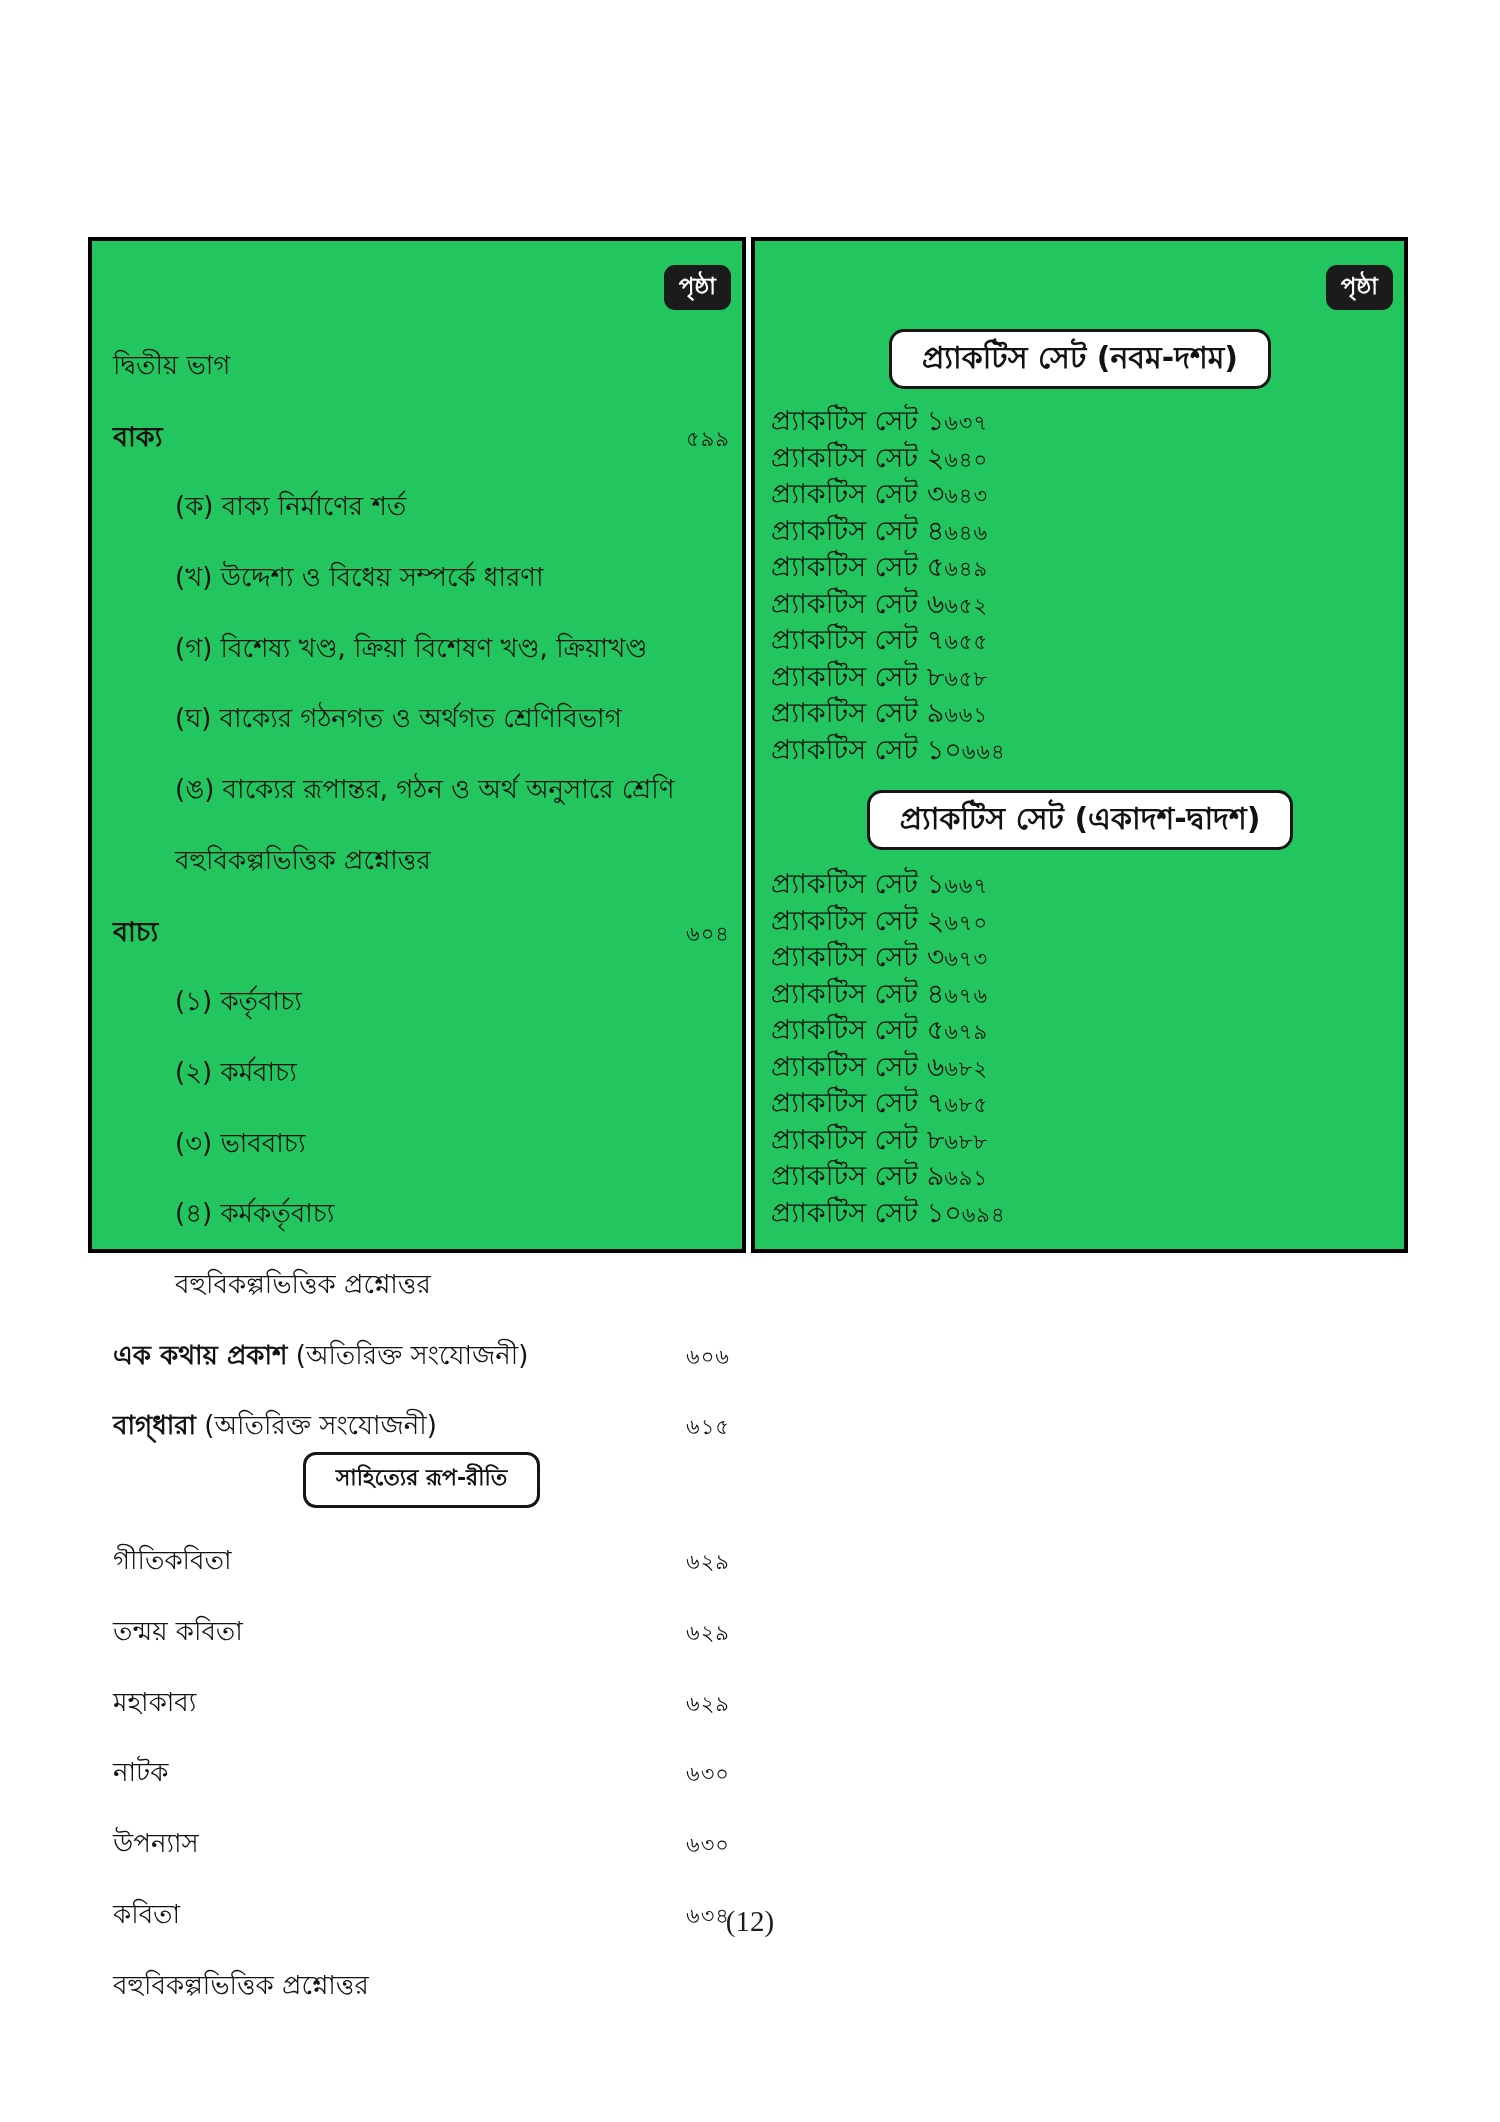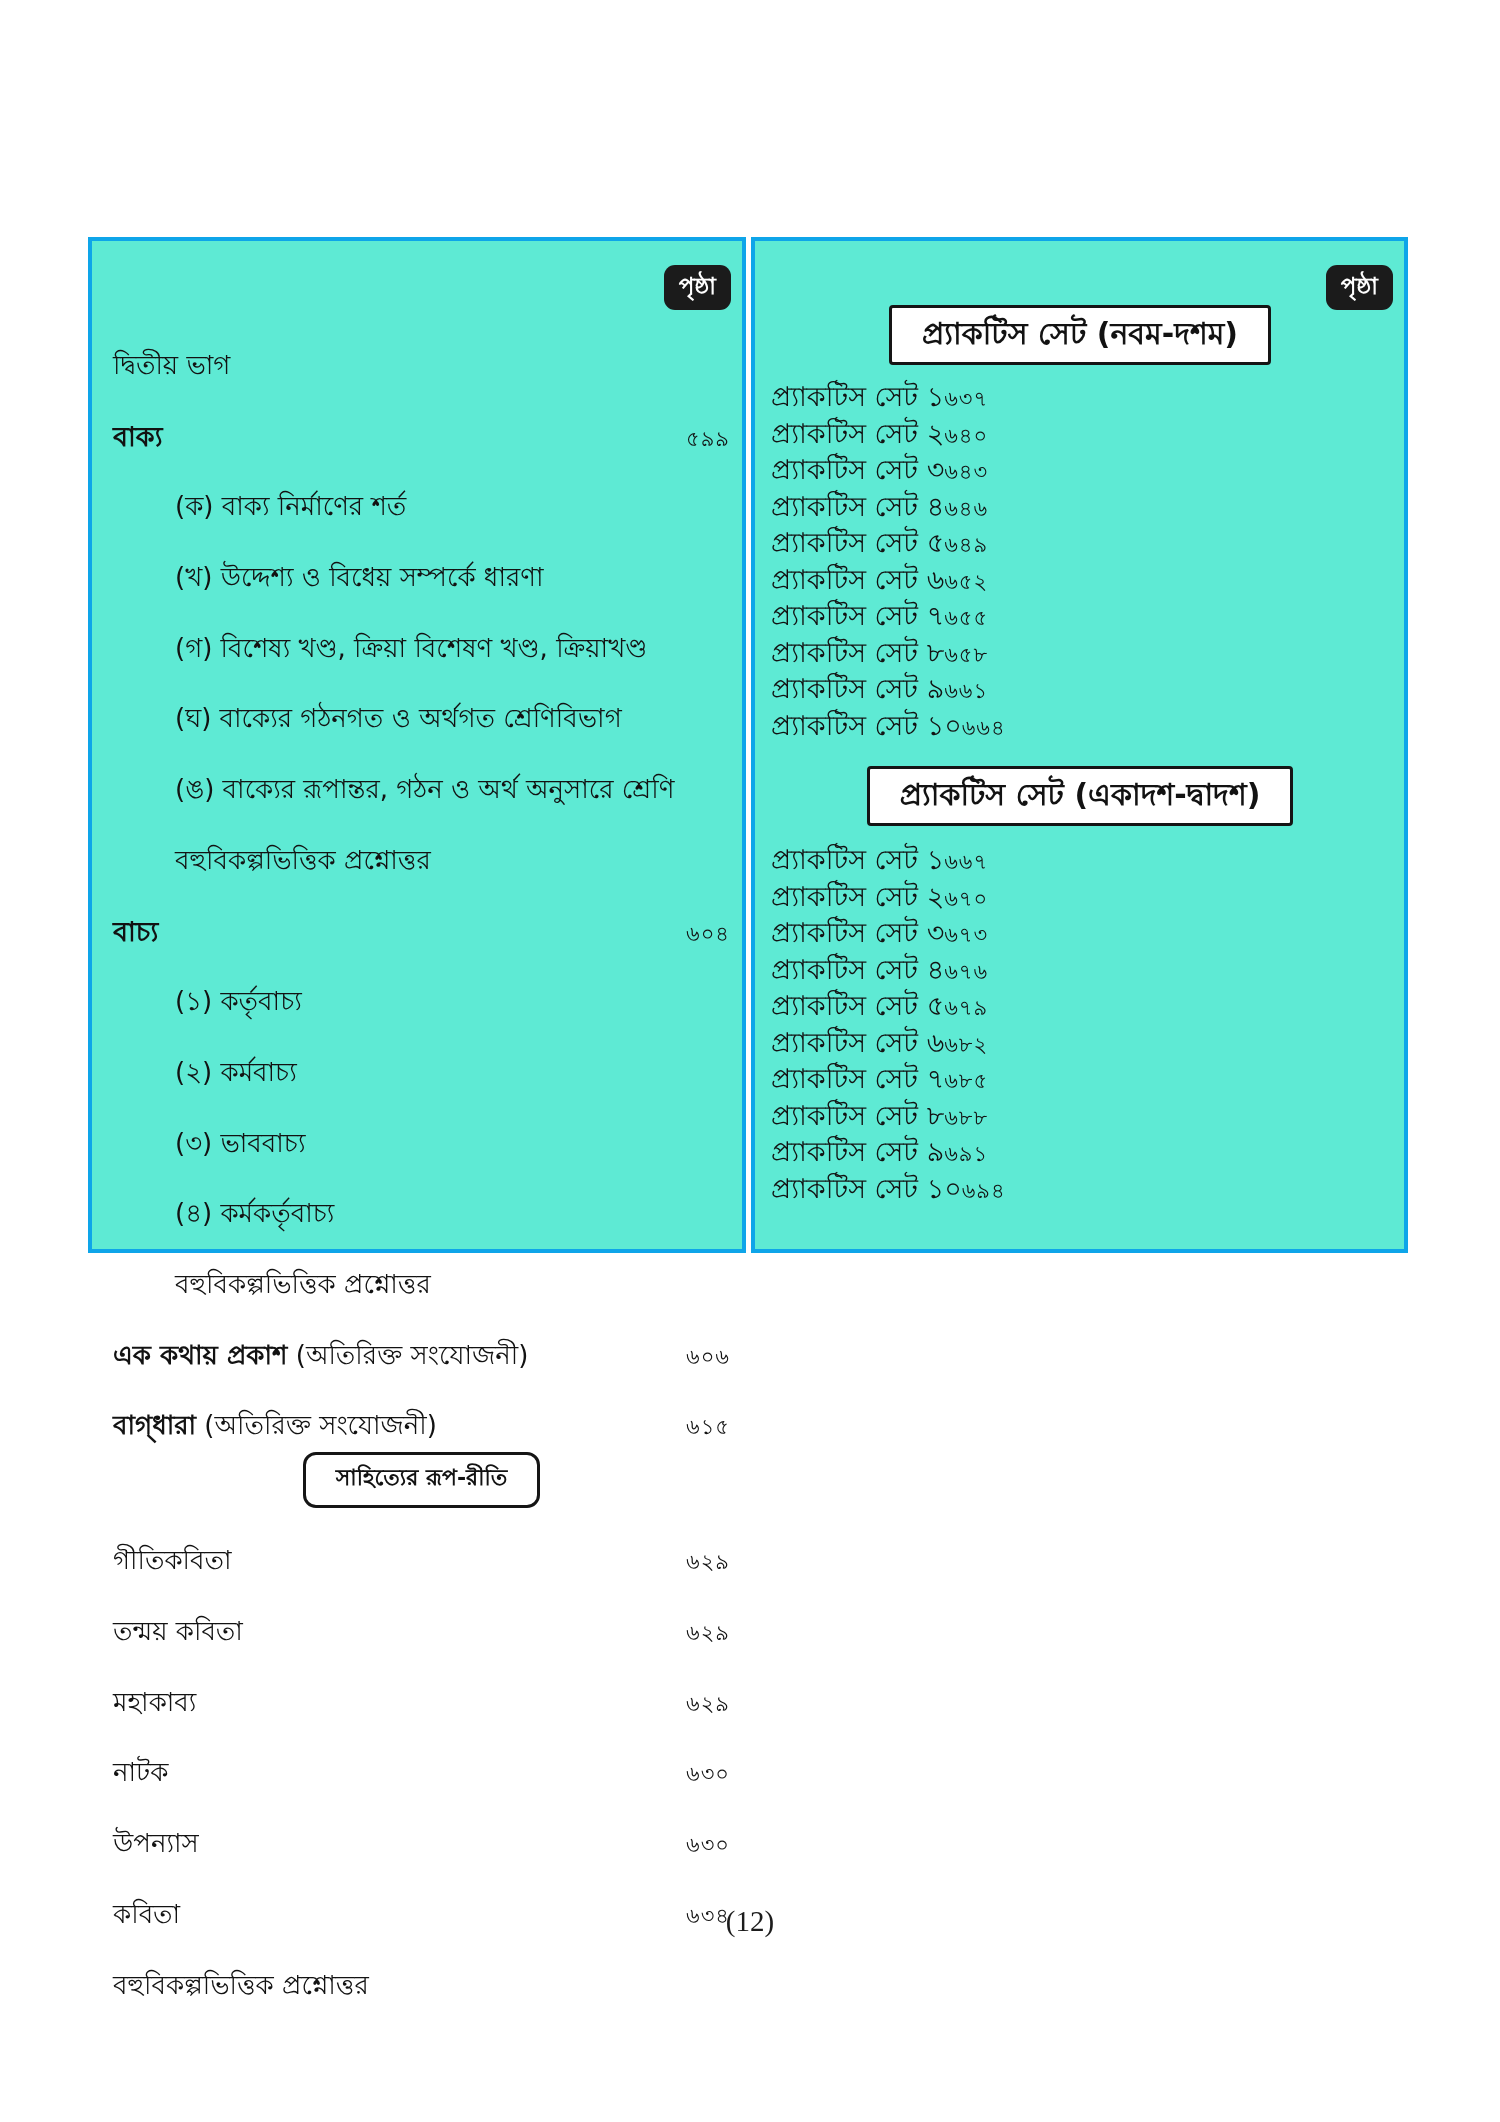--- a/index.html
+++ b/index.html
@@ -4,21 +4,21 @@
 <style>
   html,body{margin:0;padding:0;background:#e8e8e8;}
   .page{
     position:relative;width:1500px;height:2122px;margin:0 auto;
     background:#ffffff;color:#121212;
     font-family:"DejaVu Sans","Liberation Sans",sans-serif;
     overflow:hidden;
   }
   .panel{
     position:absolute;top:237px;height:1016px;box-sizing:border-box;
-    border:4px solid #0ea5e9;background:#5eead4;padding-left:33px;
+    border:4px solid #000000;background:#22c55e;padding-left:33px;
   }
   .panel-left{left:88px;width:658px;}
   .panel-right{left:751px;width:657px;}
   .badge{
     position:absolute;top:24px;right:11px;
     background:#1b1b1b;color:#ffffff;
     font-size:23px;font-weight:bold;line-height:1;
     padding:10px 15px 12px;border-radius:11px;
   }
   .content-left{position:absolute;left:0;right:0;top:0;bottom:0;padding:72px 12px 0 21px;box-sizing:border-box;}
@@ -34,22 +34,22 @@
   .sub{padding-left:62px;}
   .bold{font-weight:bold;font-size:27px;text-align:right;}
   .pg{font-size:21px;letter-spacing:1px;font-family:Liberation Mono, monospace;}
   .section-box{
     width:fit-content;margin:8px auto 6px;
     border:3px solid #151515;border-radius:13px;
     padding:10px 30px 14px;font-size:22px;font-weight:bold;line-height:1.2;
     background:#fff;white-space:nowrap;
   }
   .heading-box{
-    width:fit-content;margin:64px auto 0;
-    border:3px solid #151515;border-radius:4px;
+    width:fit-content;margin:88px auto 0;
+    border:3px solid #151515;border-radius:15px;
     padding:8px 30px 10px;font-size:30px;font-weight:bold;line-height:1.2;
     background:#fff;white-space:nowrap;
   }
   .heading-box.second{margin-top:22px;}
   .rlist{margin-top:14px;}
   .rlist.second{margin-top:16px;}
   .footer{
     position:absolute;left:0;right:0;top:1905px;text-align:center;
     font-family:"Liberation Serif","DejaVu Serif",serif;font-size:29px;color:#1c1c1c;
   }

